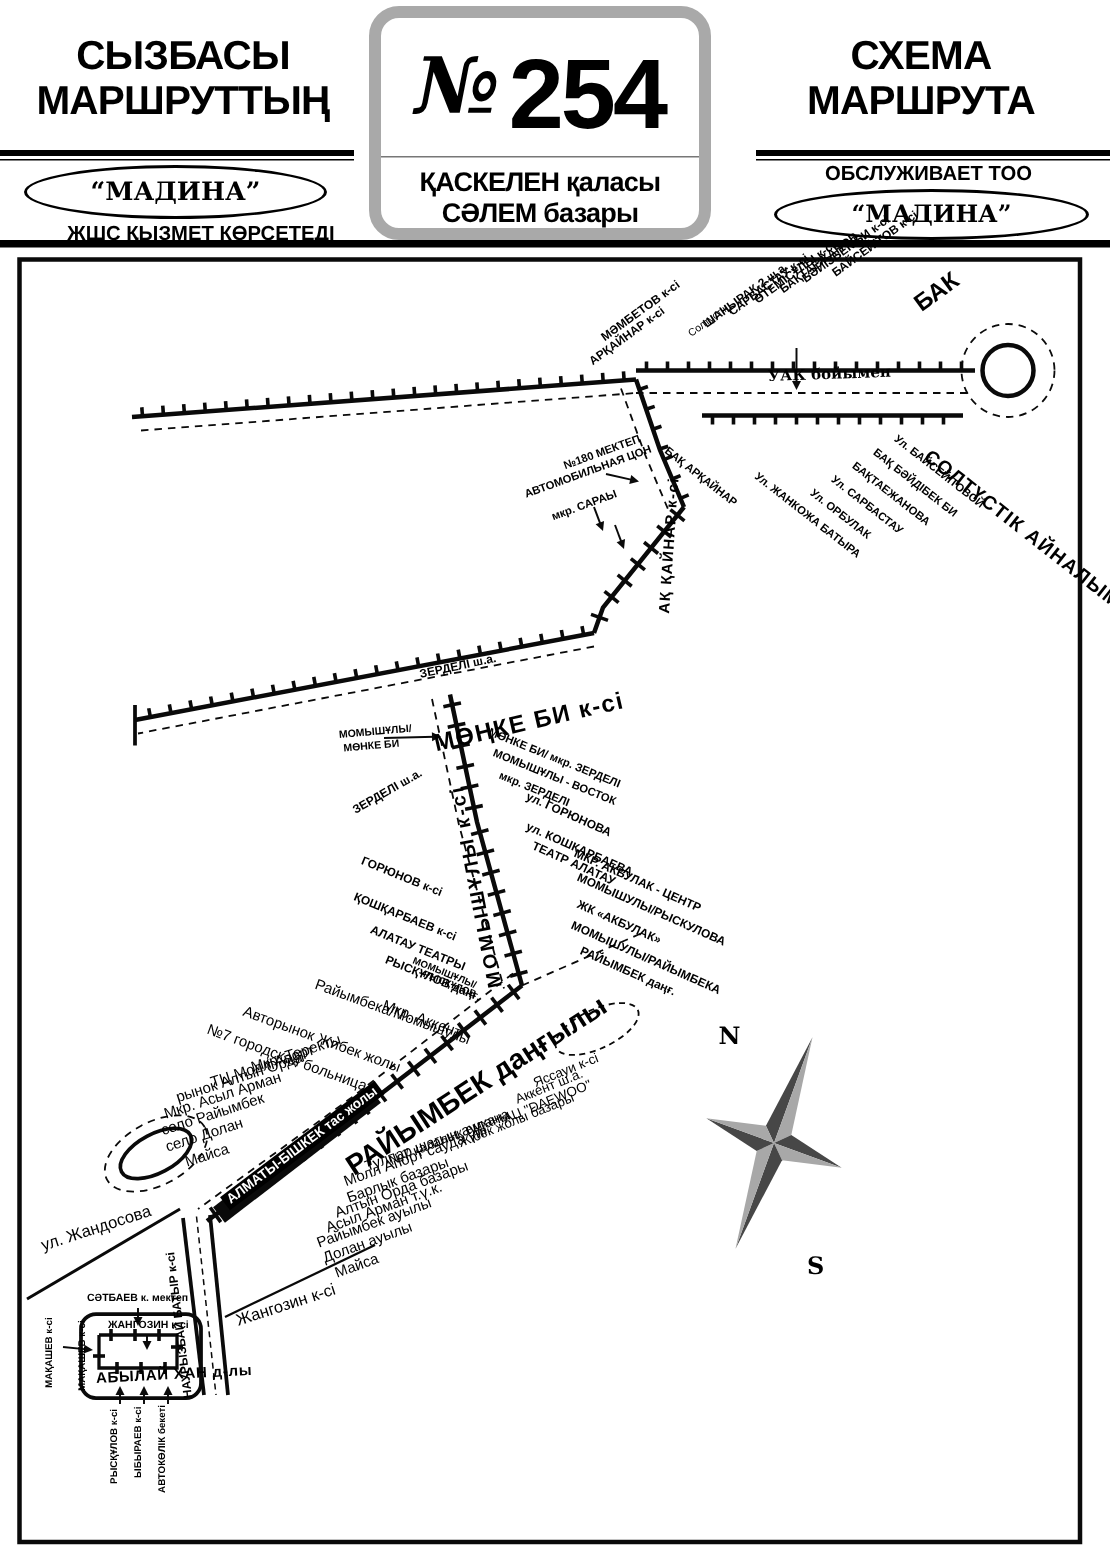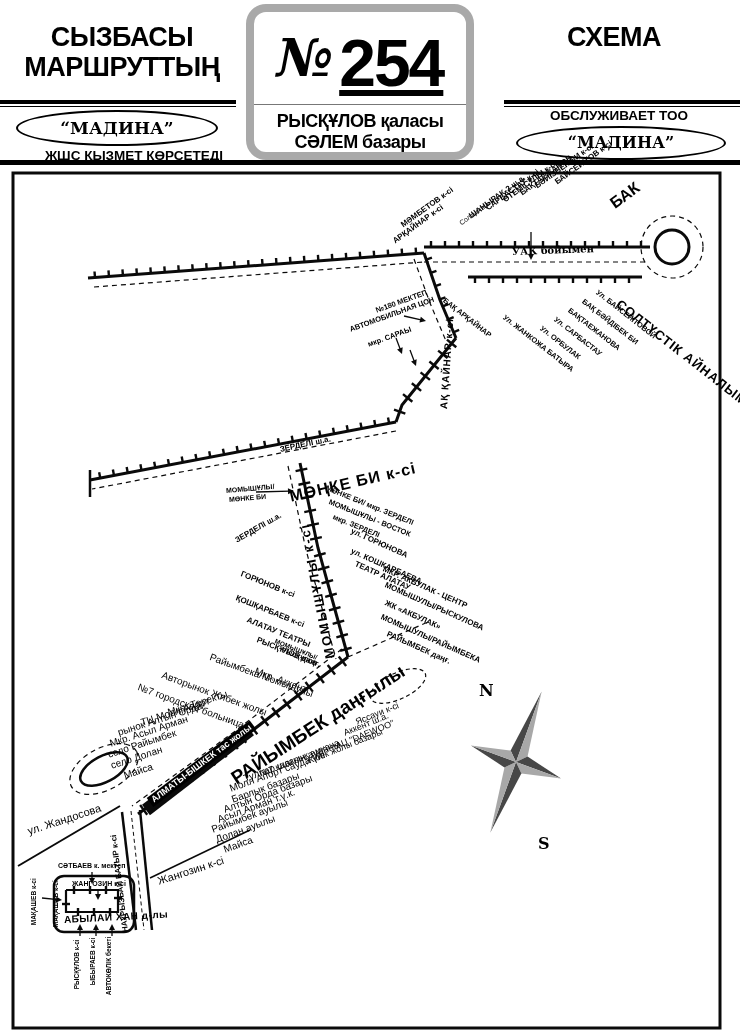--- a/index.html
+++ b/index.html
@@ -14,21 +14,21 @@
   .oval{position:absolute;border:2px solid #000;border-radius:50%;text-align:center;
         font-family:"DejaVu Serif",serif;font-weight:bold;}
   #oval-left{left:16px;top:110px;width:198px;height:32px;font-size:17px;line-height:32px;}
   #oval-right{left:516px;top:126px;width:206px;height:30px;font-size:16px;line-height:30px;}
   .hdr-sub{position:absolute;font-weight:bold;font-size:13.5px;text-align:center;}
   #sub-left{left:19px;top:148px;width:230px;}
   #sub-right{left:514px;top:108px;width:210px;}
   #route-badge{position:absolute;left:246px;top:4px;width:228px;height:156px;background:#fff;
                border:8px solid #a9a9a9;border-radius:20px;box-sizing:border-box;text-align:center;}
   .no-sign{font-family:"DejaVu Serif",serif;font-style:italic;font-weight:bold;font-size:52px;vertical-align:10px;margin-right:6px;}
-  .no-num{font-weight:bold;font-size:66px;letter-spacing:-2px;text-decoration:underline;}
+  .no-num{font-weight:bold;font-size:66px;letter-spacing:-2px;}
   .badge-top{height:92px;line-height:92px;border-bottom:1px solid #777;}
   .badge-city{font-weight:bold;font-size:18px;margin-top:6px;letter-spacing:-.5px;}
   .badge-place{font-weight:bold;font-size:18px;letter-spacing:-.5px;}
   #hdr-bottom-bar{position:absolute;left:0;top:160px;width:740px;height:5px;background:#000;}
   
   #map{position:absolute;left:0;top:166px;width:740px;height:868px;}
   #map-svg{position:absolute;left:0;top:0;}
   .map-label{position:absolute;white-space:nowrap;line-height:1;transform-origin:0 50%;color:#000;}
   .map-label.inv{background:#000;color:#fff;padding:1px 3px;}
   .compass-letter{position:absolute;font-family:"DejaVu Serif",serif;font-weight:bold;font-size:16px;}
@@ -44,26 +44,27 @@
   </div>
   <div class="hrule" style="left:0;top:100px;width:236px;"></div>
   <div class="hrule-thin" style="left:0;top:106px;width:236px;"></div>
   <div class="oval" id="oval-left">“МАДИНА”</div>
   <div class="hdr-sub" id="sub-left">ЖШС ҚЫЗМЕТ КӨРСЕТЕДІ</div>
 
   <div id="route-badge">
     <div class="badge-top">
       <span class="no-sign">№</span><span class="no-num">254</span>
     </div>
-    <div class="badge-city">РЫСҚҰЛОВ қаласы</div>
+    <div class="badge-city">ҚАСКЕЛЕН қаласы</div>
     <div class="badge-place">СӘЛЕМ базары</div>
   </div>
 
   <div class="hdr-title" id="hdr-right">
     <div>СХЕМА</div>
+    <div>МАРШРУТА</div>
   </div>
   <div class="hrule" style="left:504px;top:100px;width:236px;"></div>
   <div class="hrule-thin" style="left:504px;top:106px;width:236px;"></div>
   <div class="hdr-sub" id="sub-right">ОБСЛУЖИВАЕТ ТОО</div>
   <div class="oval" id="oval-right">“МАДИНА”</div>
 
   <div id="hdr-bottom-bar"></div>
 
   <div id="map">
     <svg id="map-svg" width="740" height="868" viewBox="0 0 740 868">

